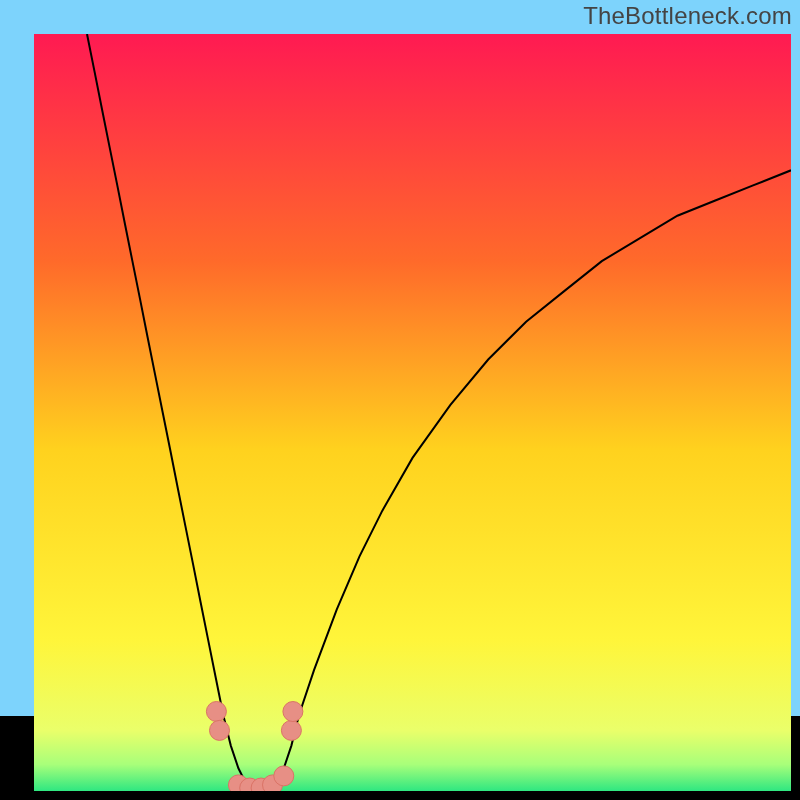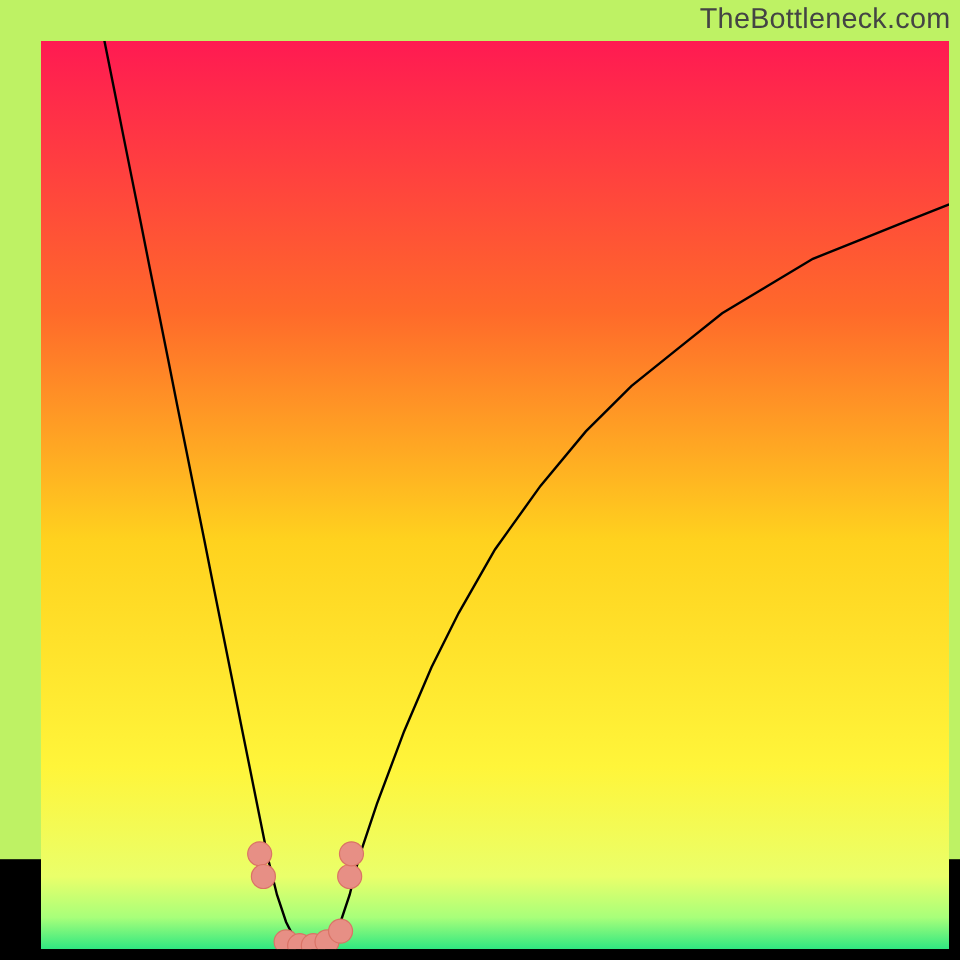--- a/index.html
+++ b/index.html
@@ -10,21 +10,21 @@
     background: #000;
     font-family: Arial, Helvetica, sans-serif;
     overflow: hidden;
   }
   .frame {
     position: absolute;
     left: 0;
     top: 0;
     width: 800px;
     height: 716px;
-    background: #bef264;
+    background: #7dd3fc;
   }
   .plot {
     position: absolute;
     left: 34px;
     top: 34px;
     width: 757px;
     height: 757px;
     overflow: hidden;
   }
   .watermark {

